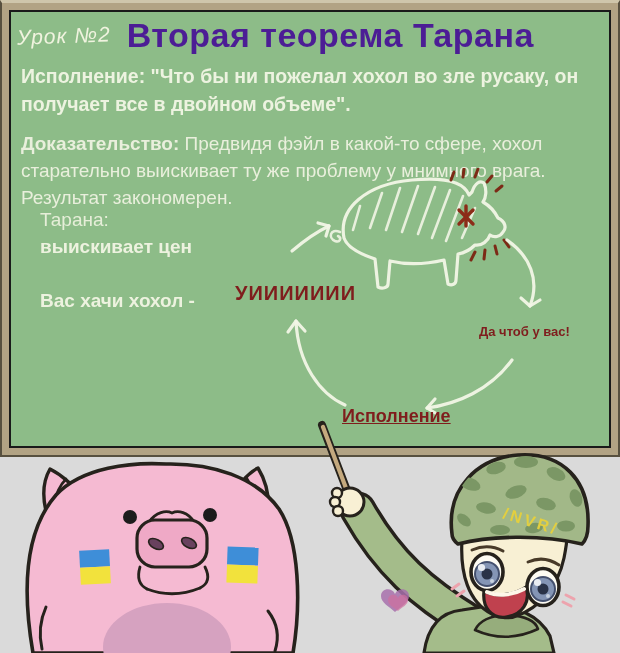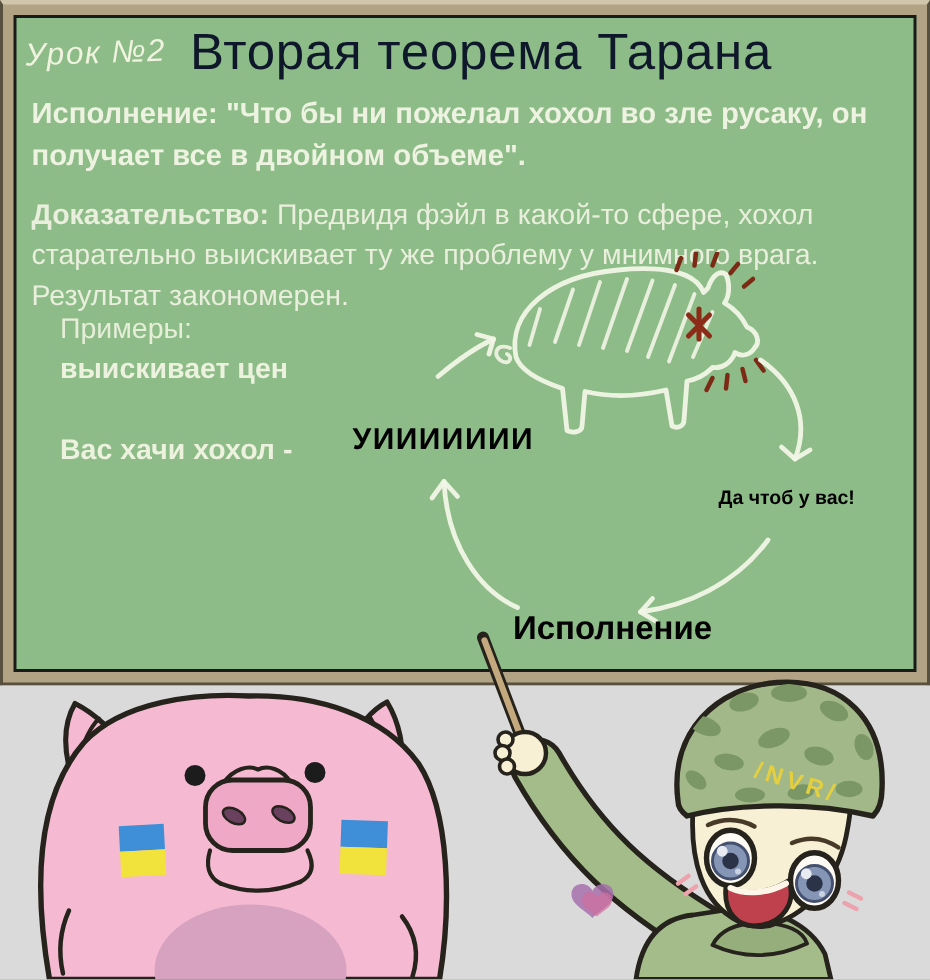--- a/index.html
+++ b/index.html
@@ -19,41 +19,41 @@
     position:relative;width:100%;height:100%;box-sizing:border-box;
     background:#8dbc88;border:2px solid #1a1a1a;
     color:#edf2df;overflow:hidden;
   }
   .title-row{display:flex;align-items:flex-start;gap:16px;padding:5px 8px 0 6px;}
   .lesson-number{
     font-style:italic;font-size:21px;color:#f0f3df;white-space:nowrap;
     transform:rotate(-2deg);margin-top:7px;letter-spacing:1px;
   }
   .board-title{
-    font-weight:normal;font-size:34px;color:#0f172a;letter-spacing:.5px;line-height:1.1;
+    font-weight:bold;font-size:34px;color:#4c1d95;letter-spacing:.5px;line-height:1.1;
   }
   .statement{
     margin:9px 10px 0 10px;max-width:585px;
     font-size:19.5px;font-weight:bold;line-height:1.42;color:#edf3e0;
   }
   .proof{
     margin:11px 10px 0 10px;max-width:585px;
     font-size:19px;line-height:1.43;color:#e9efdc;
   }
   .proof .lbl{font-weight:bold;text-align:right;}
   .examples{position:absolute;left:29px;top:194px;font-size:19px;line-height:27px;}
   .examples-header{font-weight:normal;opacity:.93;}
   .example-group{font-weight:bold;}
   .example-group + .example-group{margin-top:27px;}
   .example-group span{display:block;}
   .diagram-svg{position:absolute;left:221px;top:156px;width:390px;height:275px;}
-  .diag-label{position:absolute;font-weight:bold;color:#000000;white-space:nowrap;}
+  .diag-label{position:absolute;font-weight:bold;color:#7f1d1d;white-space:nowrap;}
   .squeal{left:224px;top:270px;font-size:20px;letter-spacing:1px;}
   .curse{left:468px;top:312px;font-size:13px;}
-  .execution{left:331px;top:394px;font-size:22px;}
+  .execution{left:331px;top:394px;font-size:18px;text-decoration:underline;}
   
   .scene{position:absolute;left:0;top:457px;width:620px;height:196px;background:#dadada;}
   .pig-svg{position:absolute;left:0;top:455px;width:320px;height:198px;}
   .soldier-svg{position:absolute;left:310px;top:388px;width:310px;height:265px;}
   
   .chalk{stroke:#f2f5e6;stroke-width:3.2;fill:none;stroke-linecap:round;stroke-linejoin:round;opacity:.95;}
   .chalk-thin{stroke:#f2f5e6;stroke-width:2.6;fill:none;stroke-linecap:round;opacity:.9;}
   .anger{stroke:#8c2c18;stroke-width:3.4;fill:none;stroke-linecap:round;}
   .dash{stroke:#7c2a16;stroke-width:3;fill:none;stroke-linecap:round;}
   .ink{stroke:#26221c;stroke-linecap:round;stroke-linejoin:round;}
@@ -67,21 +67,21 @@
     <div class="title-row">
       <div class="lesson-number">Урок №2</div>
       <div class="board-title">Вторая теорема Тарана</div>
     </div>
 
     <p class="statement"><span class="lbl">Исполнение:</span><span> "Что бы ни пожелал хохол во зле русаку, он получает все в двойном объеме".</span></p>
 
     <p class="proof"><span class="lbl">Доказательство:</span><span> Предвидя фэйл в какой-то сфере, хохол старательно выискивает ту же проблему у мнимного врага. Результат закономерен.</span></p>
 
     <div class="examples">
-      <div class="examples-header">Примеры:</div>
+      <div class="examples-header">Тарана:</div>
       <div class="example-group">
         <span>выискивает цен</span>
       </div>
       <div class="example-group">
         <span>Вас хачи хохол -</span>
       </div>
     </div>
 
     <svg class="diagram-svg" viewBox="0 0 390 275">
 

